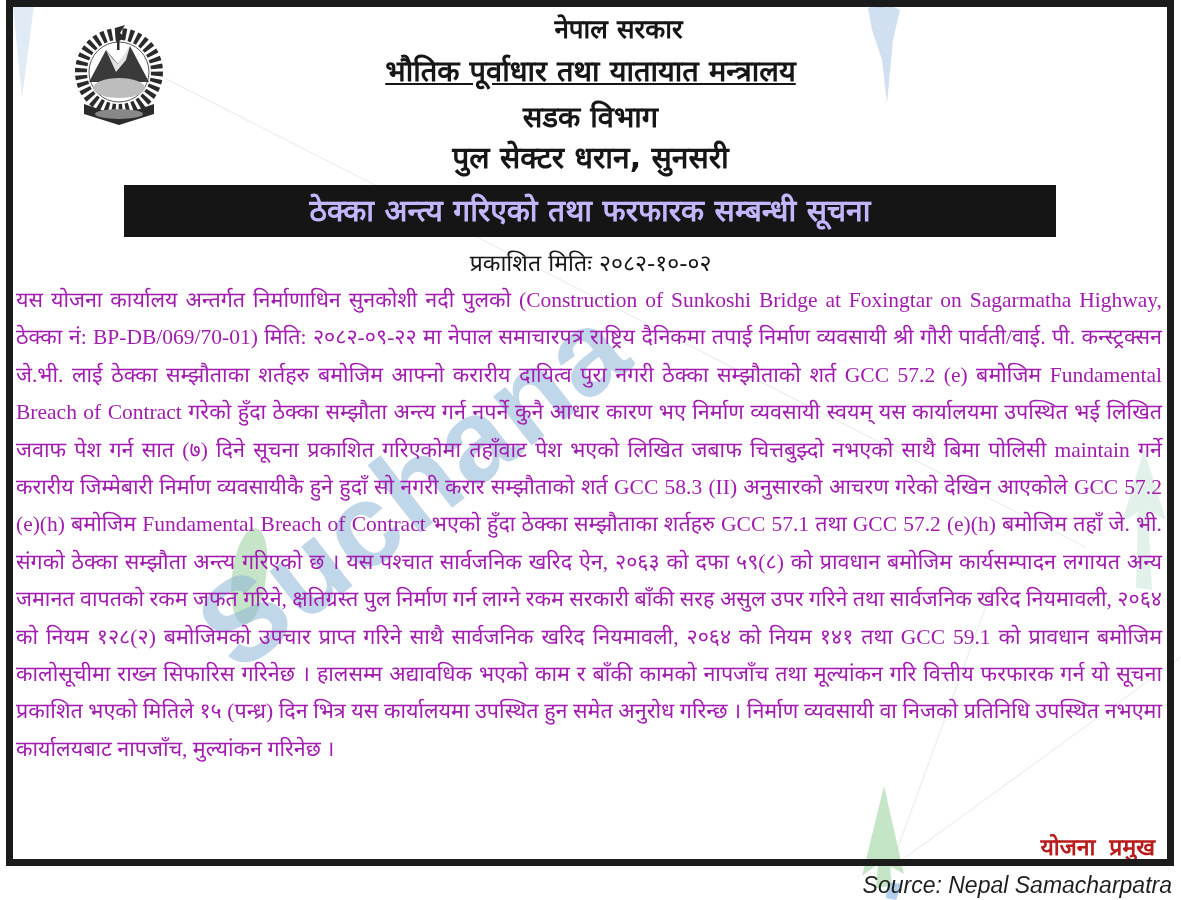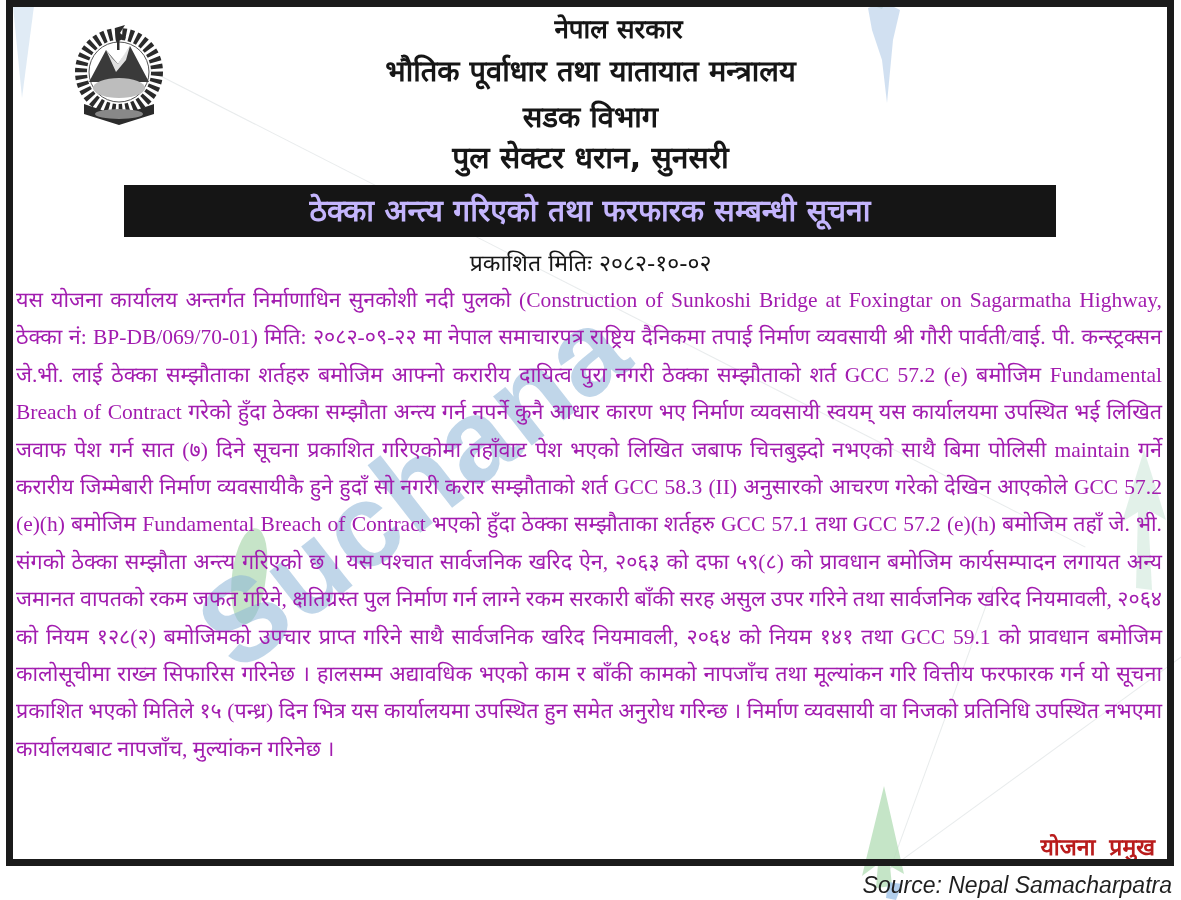--- a/index.html
+++ b/index.html
@@ -15,21 +15,21 @@
     position:absolute;left:6px;top:0;width:1168px;height:866px;
     border:7px solid #1b1b1b;box-sizing:border-box;
     background:transparent;z-index:2;pointer-events:none;
   }
   .content{position:absolute;left:0;top:0;width:100%;height:100%;z-index:1;}
   
   .emblem{position:absolute;left:66px;top:20px;width:106px;height:108px;}
   .hline{position:absolute;left:0;width:100%;text-align:center;
          font-family:"DejaVu Sans", sans-serif;font-weight:bold;color:#161616;}
   .h1{top:10px;font-size:26px;margin-left:28px;}
-  .h2{top:50px;font-size:29px;}
+  .h2{top:50px;font-size:29px;text-decoration:underline;}
   .h3{top:96px;font-size:29px;}
   .h4{top:136px;font-size:30px;}
   
   .banner{
     position:absolute;left:124px;top:185px;width:932px;height:52px;
     background:#151515;color:#c4b5fd;text-align:center;line-height:52px;
     font-family:"DejaVu Sans", sans-serif;font-weight:bold;font-size:30px;
   }
   .pubdate{
     position:absolute;left:0;top:246px;width:100%;text-align:center;

